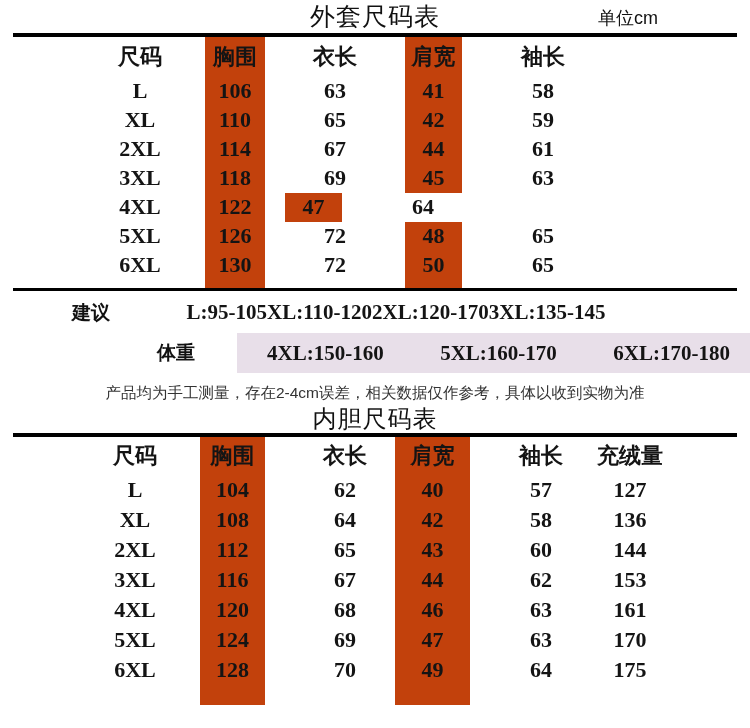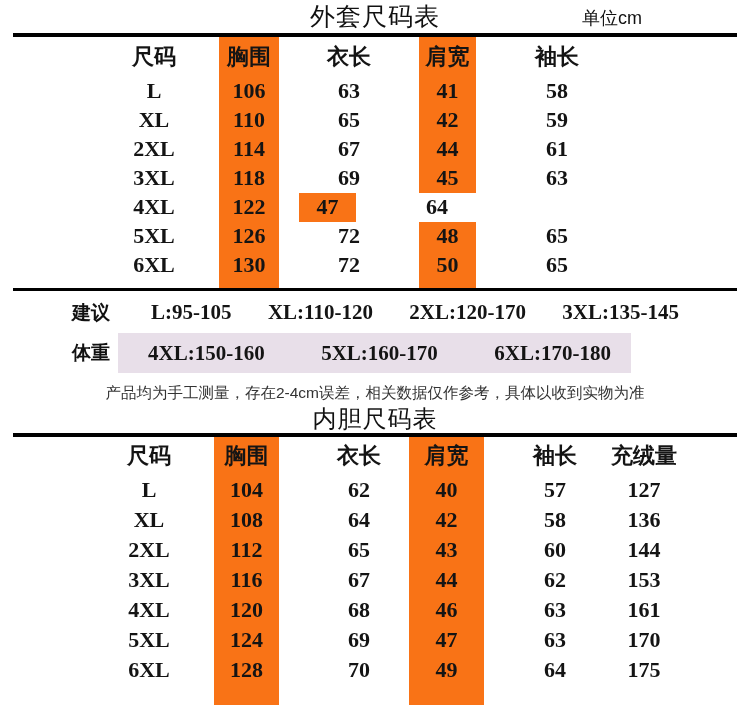--- a/index.html
+++ b/index.html
@@ -9,27 +9,27 @@
     position:relative;
   }
   .rule{height:3.5px;background:#000;margin:0 13px;}
   
   .titlebar{position:relative;height:33px;}
   .title{
     text-align:center;font-family:"Liberation Sans",sans-serif;
     font-size:25px;line-height:33px;color:#111;letter-spacing:1px;
   }
   .unit{
-    position:absolute;right:108px;bottom:3px;
+    position:absolute;right:92px;bottom:3px;
     font-family:"Liberation Sans",sans-serif;font-size:18px;color:#111;
   }
   
-  .row{display:flex;align-items:center;margin-left:14px;}
+  .row{display:flex;align-items:center;}
   .c{text-align:center;font-size:22px;font-weight:600;white-space:nowrap;}
-  .hl{background:#f97316;}
+  .hl{background:#c2410c;}
   
   .t1 .row{height:29px;}
   .t1 .row.hdr{height:40px;}
   .t1 .c0{margin-left:75px;width:130px;}
   .t1 .c1{width:60px;align-self:stretch;display:flex;align-items:center;justify-content:center;}
   .t1 .c2{margin-left:20px;width:100px;}
   .t1 .c3{margin-left:20px;width:57px;align-self:stretch;display:flex;align-items:center;justify-content:center;}
   .t1 .c4{margin-left:18px;width:126px;}
   .t1 .row.sp{height:8px;}
   
@@ -46,26 +46,26 @@
   .note{
     margin-left:150px;width:550px;height:30px;line-height:30px;text-align:center;
     font-family:"Liberation Sans",sans-serif;font-size:17px;color:#333;white-space:nowrap;
   }
   .sug-row{margin-top:8px;height:27px;display:flex;align-items:center;}
   .guide-label{
     margin-left:72px;width:46px;font-family:"Liberation Sans",sans-serif;
     font-size:19px;font-weight:bold;color:#111;white-space:nowrap;
   }
   .sug-vals{
-    margin-left:33px;width:528px;display:flex;justify-content:space-between;
+    margin-left:14px;width:528px;display:flex;justify-content:center;
     font-size:21px;font-weight:600;white-space:nowrap;
   }
-  .wt-row{margin-top:7px;height:40px;display:flex;align-items:center;}
+  .wt-row{margin-top:7px;height:40px;display:flex;align-items:center;justify-content:flex-end;}
   .wt-band{
-    width:513px;height:40px;background:#e8dfe9;
+    margin-left:34px;width:513px;height:40px;background:#e8dfe9;
     display:flex;align-items:center;justify-content:space-between;
     padding:0 20px 0 30px;box-sizing:border-box;
     font-size:21px;font-weight:600;white-space:nowrap;
   }
   .disclaimer{
     margin-top:9px;height:22px;line-height:22px;text-align:center;
     font-family:"Liberation Sans",sans-serif;font-size:15.5px;color:#333;white-space:nowrap;
   }
   .title2{
     height:29px;line-height:29px;text-align:center;

